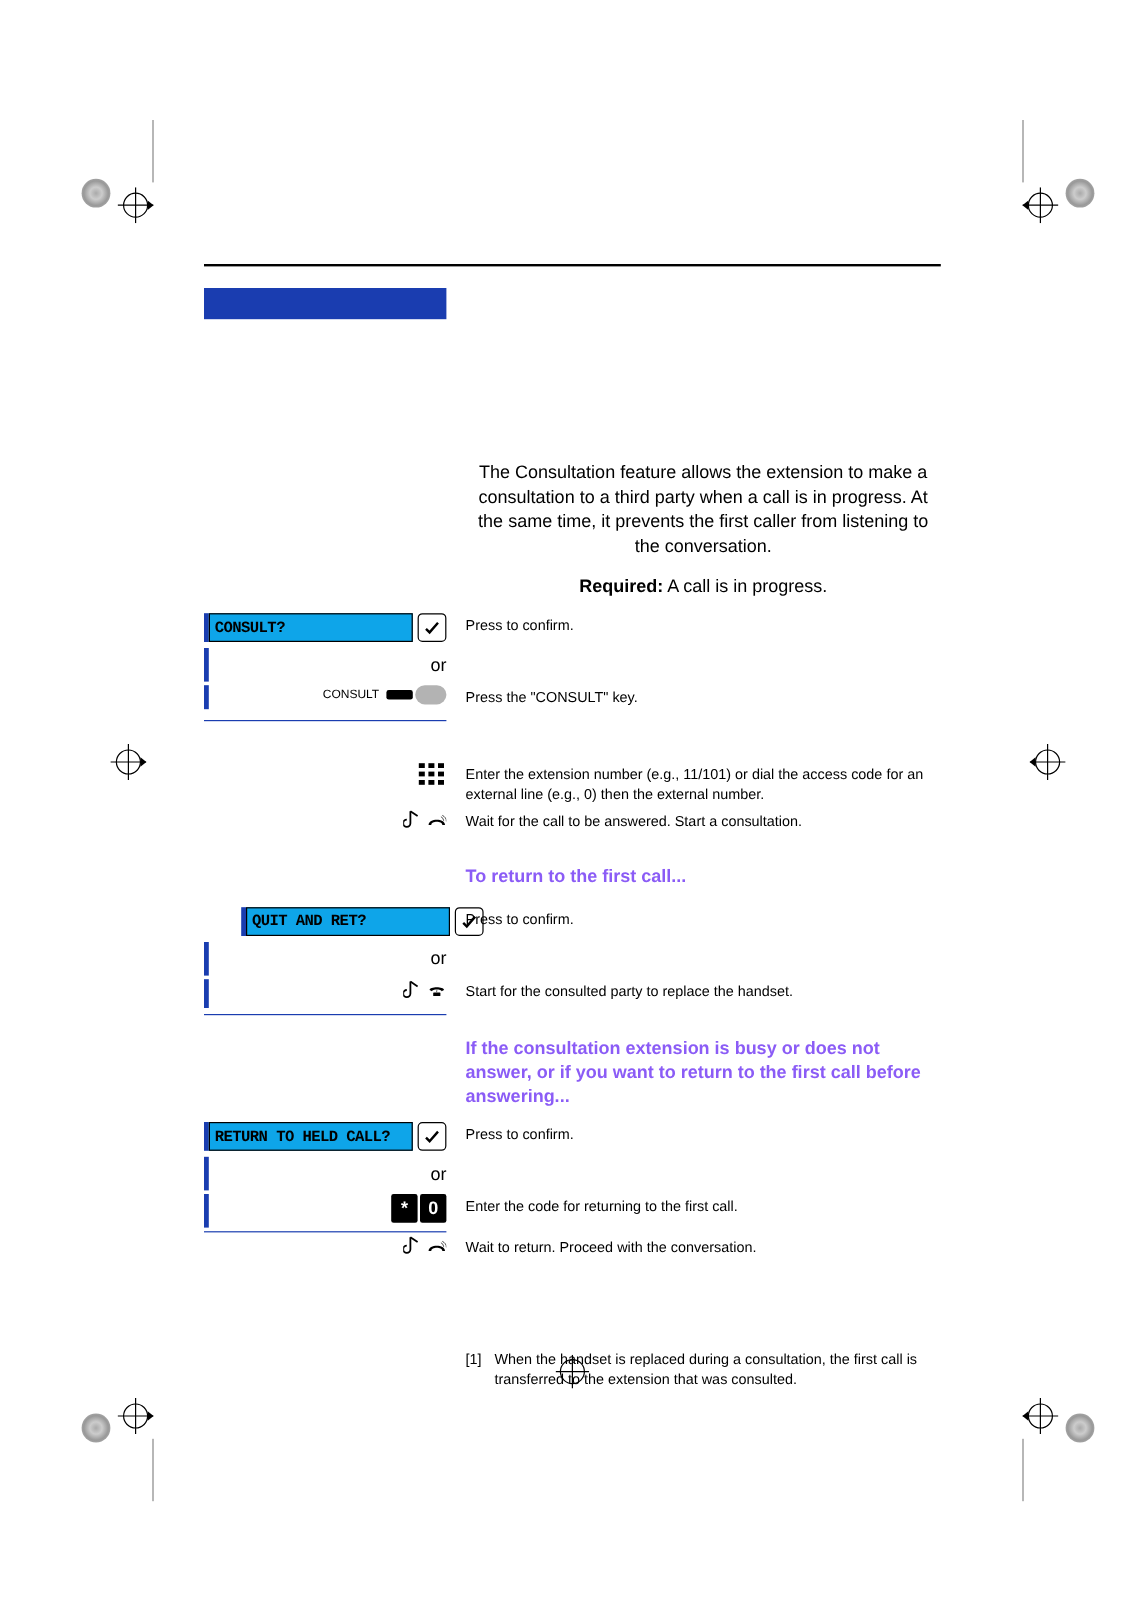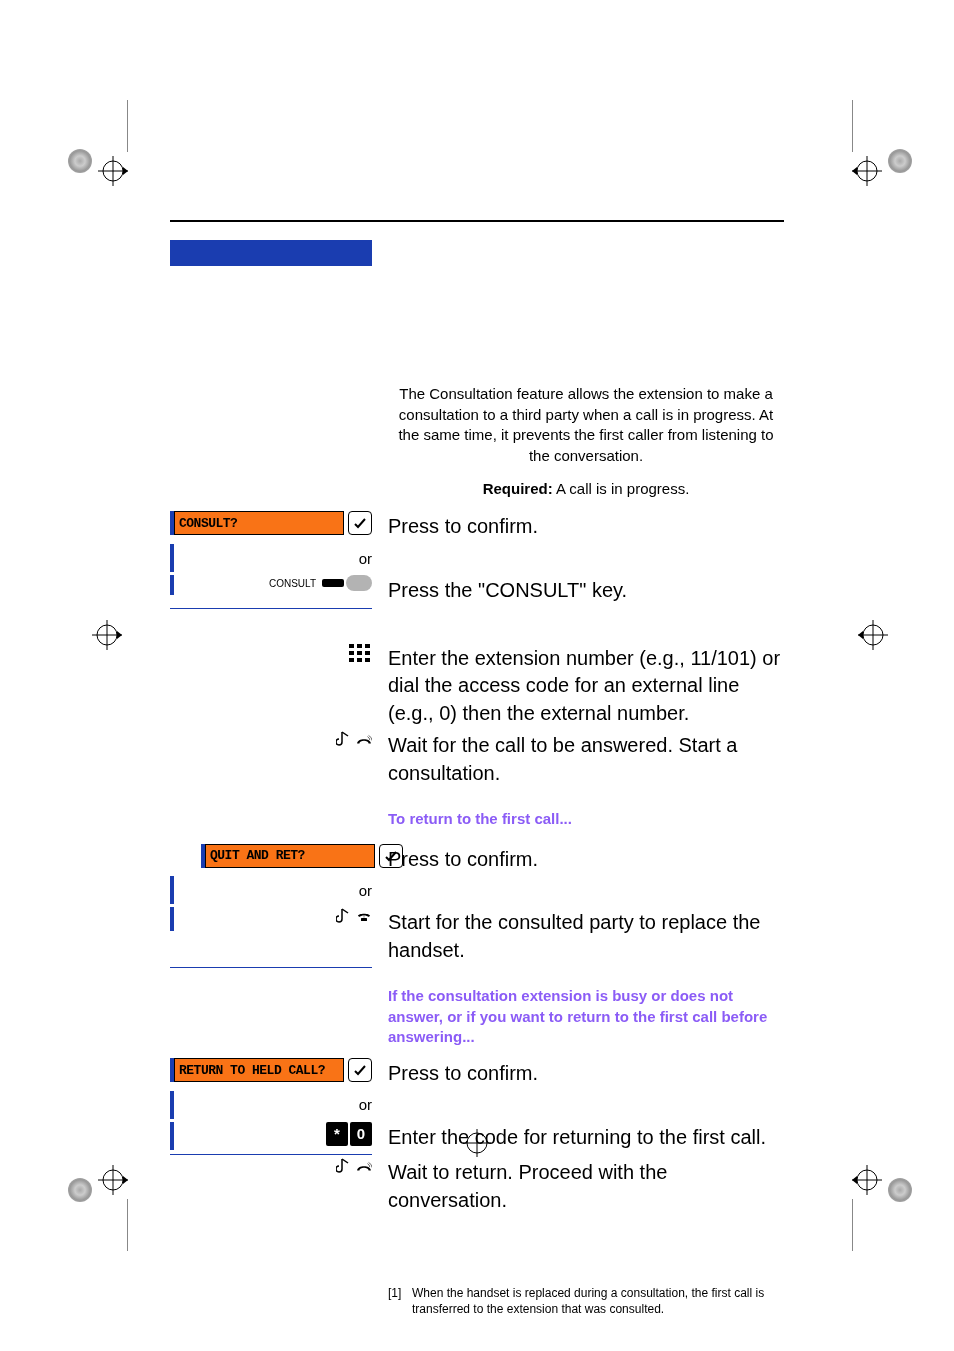--- a/index.html
+++ b/index.html
@@ -78,40 +78,40 @@
       justify-content: flex-end;
       align-items: center;
       padding-right: 0;
     }
     .left-blue-border {
       border-left: 4px solid #1a3db0;
     }
     .right-cell {
       margin-left: 16px;
       width: 396px;
-      font-size: 20px;
+      font-size: 12px;
       line-height: 1.38;
       color: #000;
       padding-top: 2px;
     }
     .subhead {
       color: #8b5cf6;
       font-weight: bold;
       font-size: 15px;
       line-height: 1.35;
     }
 
     .option-box {
       position: relative;
       display: flex;
       align-items: center;
       width: 170px;
       height: 24px;
       border: 1px solid #000;
-      background: #f97316;
+      background: #0ea5e9;
       font-family: "Courier New", monospace;
       font-weight: bold;
       font-size: 13px;
       padding-left: 4px;
       letter-spacing: -0.5px;
     }
     .check-btn {
       width: 24px;
       height: 24px;
       border: 1px solid #000;

